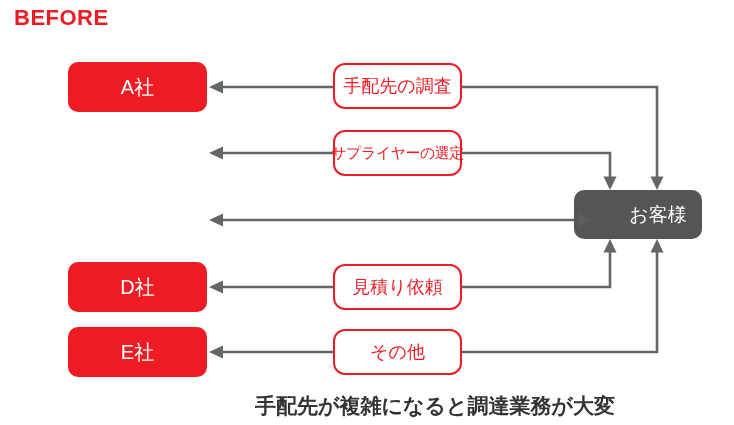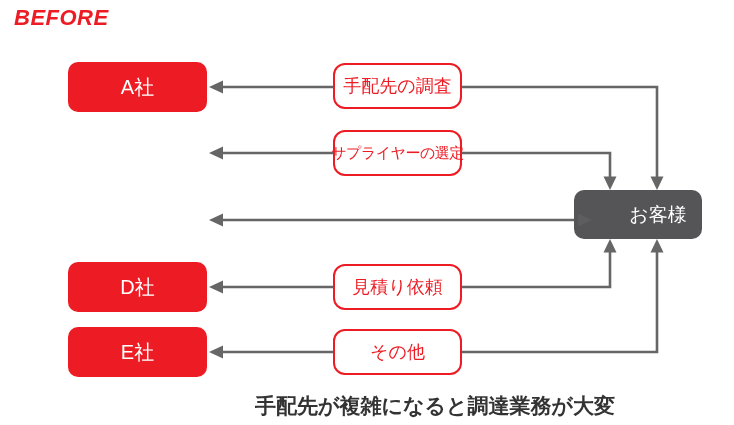--- a/index.html
+++ b/index.html
@@ -7,21 +7,20 @@
   body {
     font-family: "Liberation Sans", "DejaVu Sans", sans-serif;
     width: 734px; height: 425px; position: relative; overflow: hidden;
   }
   .canvas { position: absolute; left: 0; top: 0; width: 734px; height: 425px; background: #ffffff; }
 
   .title {
     position: absolute; left: 14px; top: 5px;
     font-size: 22px; font-weight: bold; letter-spacing: 0.5px;
     color: var(--red);
-    font-style: italic;
   }
 
   svg.lines { position: absolute; left: 0; top: 0; width: 734px; height: 425px; z-index: 0; }
   svg.overlay { position: absolute; left: 0; top: 0; width: 734px; height: 425px; z-index: 2; pointer-events: none; }
   .line { fill: none; stroke: var(--line); stroke-width: 2.6px; }
   .arrow { fill: var(--line); stroke: none; }
   .arrow-faint { fill: var(--line); opacity: 0.5; stroke: none; }
 
   .company {
     position: absolute; left: 68px; width: 139px; height: 50px; z-index: 1;

